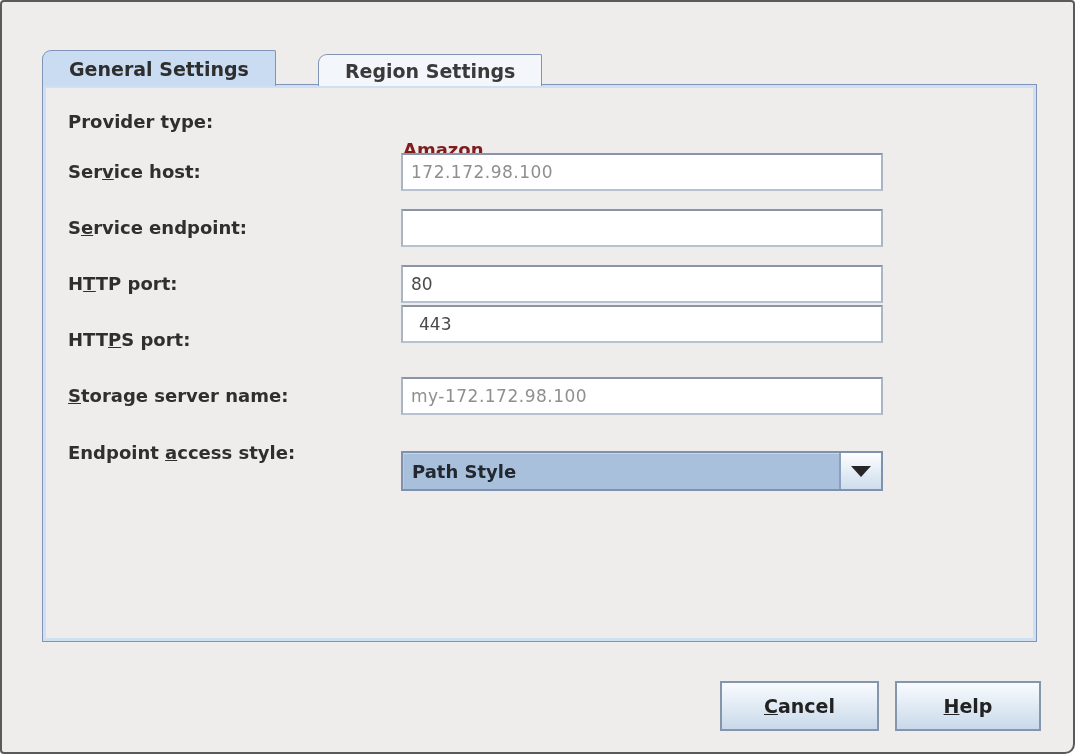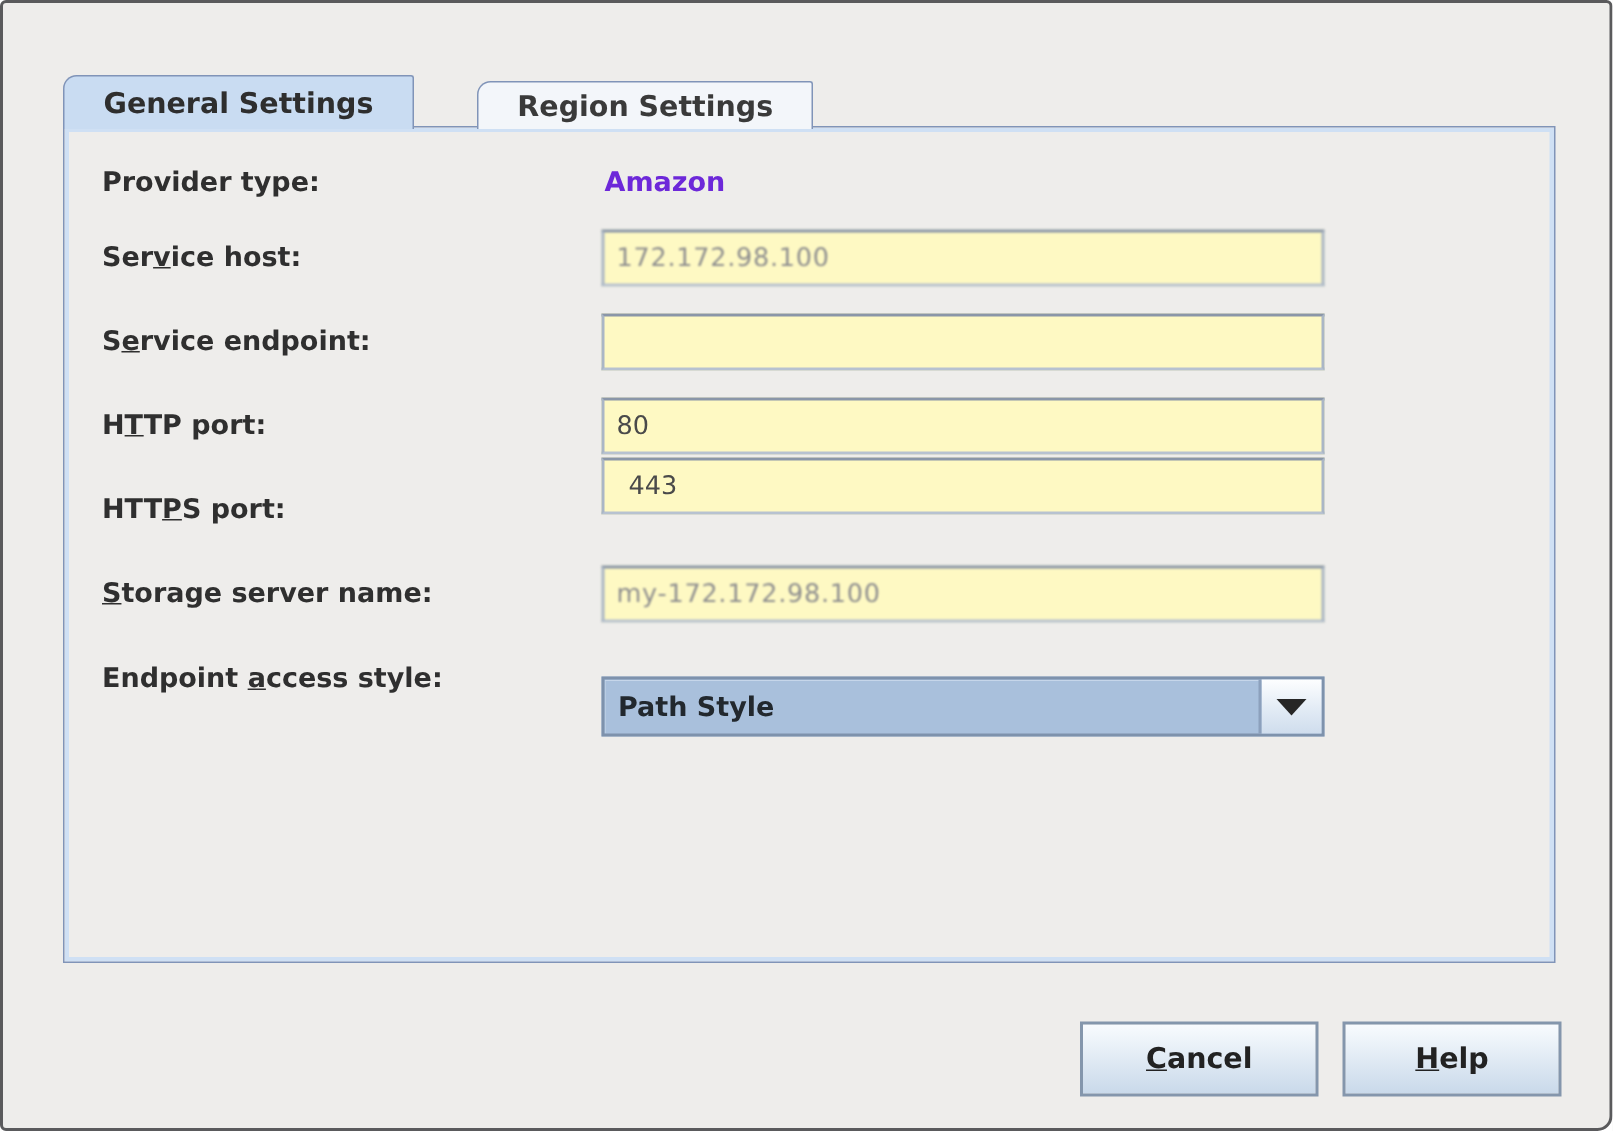--- a/index.html
+++ b/index.html
@@ -43,26 +43,26 @@
   .row { position: absolute; left: 0; width: 100%; }
   .row-label {
     position: absolute; left: 25px;
     font-size: 18px; font-weight: bold; color: #2f2f2f;
     white-space: nowrap; line-height: 24px;
   }
   .mn { text-decoration: underline; }
 
   .static-value {
     position: absolute; left: 360px;
-    font-size: 18px; font-weight: bold; color: #6d28d9; line-height: 24px;
+    font-size: 18px; font-weight: bold; color: #7f1d1d; line-height: 24px; margin-top: 28px;
   }
 
   .tfield {
     position: absolute; left: 358px; width: 482px; height: 38px;
-    background: #fef9c3;
+    background: #ffffff;
     border: 2px solid;
     border-color: #8a96a8 #aab6c6 #b7c2d0 #aab6c6;
     font-family: "DejaVu Sans", "Liberation Sans", sans-serif;
     font-size: 17px; color: #4a4a4a; padding: 0 8px;
     outline: none;
   }
   .tfield.obscured { color: #8f8f8f; filter: blur(0.7px); letter-spacing: 0.5px; }
 
   
   .combo {

